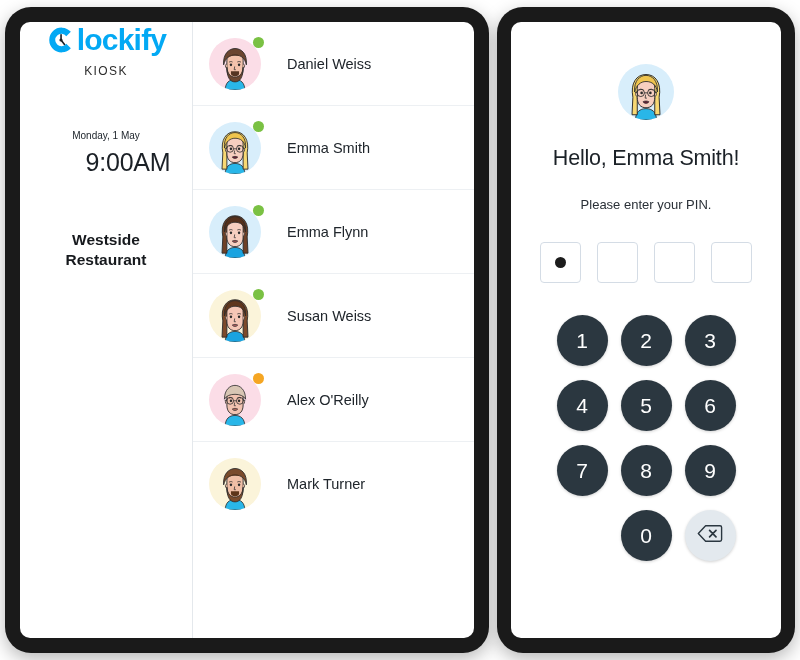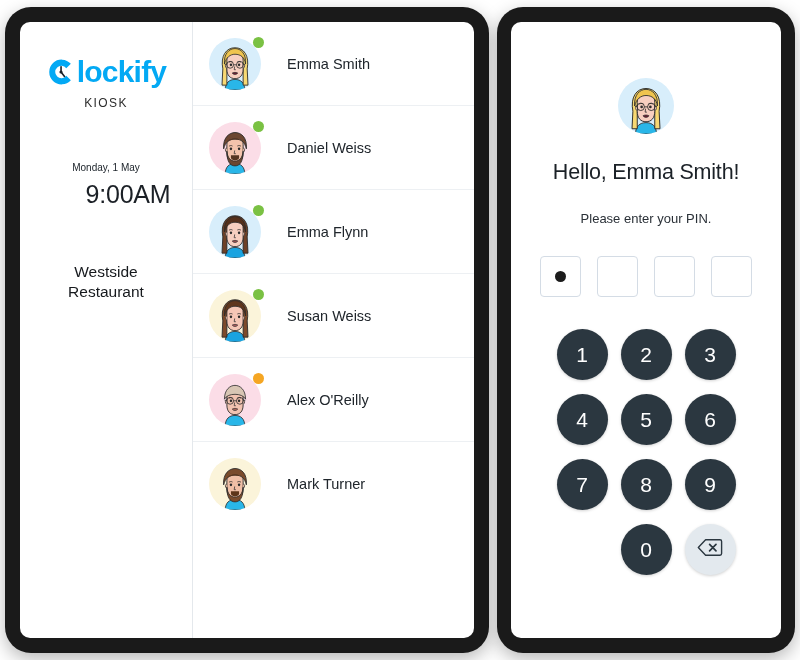--- a/index.html
+++ b/index.html
@@ -30,21 +30,20 @@
     overflow: hidden;
   }
   .device.left  .screen { left: 15px; top: 15px; width: 454px; height: 616px; display: flex; }
   .device.right .screen { left: 14px; top: 15px; width: 270px; height: 616px; }
 
   
   .brand-col {
     width: 173px;
     flex: 0 0 173px;
     border-right: 1px solid #e4e8ec;
-    padding-top: 32px;
     text-align: center;
   }
   .logo-row {
     display: flex; align-items: center; justify-content: center;
     gap: 1px; height: 36px;
   }
   .logo-mark { width: 30px; height: 30px; display: block; }
   .logo-word {
     font-size: 30px; font-weight: 700; color: #03A9F4;
     letter-spacing: -0.8px; line-height: 1;
@@ -55,21 +54,21 @@
   }
   .date-line {
     margin-top: 52px; font-size: 10px; color: #20272e; font-weight: 400;
   }
   .time-line {
     margin-top: 7px; font-size: 25px; color: #1b2026; font-weight: 400;
     letter-spacing: -0.2px;
     margin-left: 44px;
   }
   .location {
-    margin-top: 53px; font-size: 15.5px; font-weight: 400; color: #16191d;
+    margin-top: 53px; font-size: 15.5px; font-weight: 700; color: #16191d;
     line-height: 1.32; padding: 0 16px;
   }
 
   
   .user-list { flex: 1 1 auto; }
   .user-row {
     display: flex; align-items: center;
     height: 84px; padding: 0 0 0 16px;
     border-bottom: 1px solid #edf0f3;
     cursor: pointer;
@@ -83,21 +82,21 @@
   .status-dot {
     position: absolute; top: -1px; right: -3px;
     width: 11px; height: 11px; border-radius: 50%;
   }
   .user-name {
     margin-left: 26px; font-size: 14.5px; color: #20262c; font-weight: 400;
   }
 
   
   .pin-panel {
-    height: 100%; padding-top: 56px;
+    height: 100%; padding-top: 42px;
     display: flex; flex-direction: column; align-items: center;
   }
   .pin-avatar { width: 56px; height: 56px; border-radius: 50%; overflow: hidden; }
   .greeting {
     margin-top: 26px; font-size: 21.5px; color: #1b2127; font-weight: 400;
     letter-spacing: -0.2px;
   }
   .pin-prompt { margin-top: 26px; font-size: 13px; color: #2a3037; }
 
   .pin-boxes { margin-top: 30px; display: flex; gap: 16px; }
@@ -154,20 +153,45 @@
         <div class="date-line">Monday, 1 May</div>
         <div class="time-line">9:00AM</div>
 
         <div class="location">Westside Restaurant</div>
       </div>
 
       <div class="user-list" id="user-list">
           <div class="user-row">
             <div class="avatar-wrap">
               <div class="avatar"><svg viewBox="0 0 64 64" width="100%" height="100%" aria-hidden="true">
+    <rect width="64" height="64" fill="#fbdde7"></rect>
+    <path d="M20 64 C20 55 25 51 32 51 C39 51 44 55 44 64 Z" fill="#29b6e8" stroke="#2b2b2b" stroke-width="1"></path>
+
+    <path d="M22 28 C22 20 26 17 32 17 C38 17 42 20 42 28 L42 38 C42 46 38 50 32 50 C26 50 22 46 22 38 Z" fill="#f3c3ac" stroke="#2b2b2b" stroke-width="1.1"></path>
+    <path d="M22 32 c-2.2 0 -2.6 4 -0.4 5" fill="#f3c3ac" stroke="#2b2b2b" stroke-width="0.9"></path>
+    <path d="M42 32 c2.2 0 2.6 4 0.4 5" fill="#f3c3ac" stroke="#2b2b2b" stroke-width="0.9"></path>
+    <path d="M18 33 C17 19 25 13 32 13 C40 13 47 19 46 33 C44 25 40 21 32 21 C25 21 20 25 18 33 Z" fill="#6b4630" stroke="#2b2b2b" stroke-width="1.1"></path>
+               <path d="M22 24 C26 20 33 19 38 22 C34 21 27 21 22 24 Z" fill="#553522"></path>
+    <ellipse cx="27" cy="33" rx="1.5" ry="1.7" fill="#2b2b2b"></ellipse>
+    <ellipse cx="37" cy="33" rx="1.5" ry="1.7" fill="#2b2b2b"></ellipse>
+    <path d="M24.6 29.8 c1.4 -1 3.2 -1 4.4 -0.2" stroke="#2b2b2b" stroke-width="0.9" fill="none"></path>
+    <path d="M34.8 29.6 c1.4 -0.9 3.2 -0.8 4.6 0.2" stroke="#2b2b2b" stroke-width="0.9" fill="none"></path>
+    <path d="M31.6 35 l-0.6 4 h2" stroke="#2b2b2b" stroke-width="0.9" fill="none"></path>
+    <path d="M28.6 43.2 c1.8 -1.2 5 -1.2 6.8 0 c-1.4 2.4 -5.4 2.4 -6.8 0 Z" fill="#8a4a3c" stroke="#2b2b2b" stroke-width="0.8"></path>
+    <path d="M22 36 C22 49 26 54 32 54 C38 54 42 49 42 36 C41 45 37 48 32 48 C27 48 23 45 22 36 Z" fill="#6b4630" stroke="#2b2b2b" stroke-width="1"></path>
+       <path d="M27 41 h10 v3 c0 2 -2 3 -5 3 c-3 0 -5 -1 -5 -3 Z" fill="#553522"></path>
+
+  </svg></div>
+              <span class="status-dot" style="background: rgb(122, 193, 67);"></span>
+            </div>
+            <span class="user-name">Daniel Weiss</span>
+          </div>
+          <div class="user-row">
+            <div class="avatar-wrap">
+              <div class="avatar"><svg viewBox="0 0 64 64" width="100%" height="100%" aria-hidden="true">
     <rect width="64" height="64" fill="#d8eefb"></rect>
     <path d="M20 64 C20 55 25 51 32 51 C39 51 44 55 44 64 Z" fill="#29b6e8" stroke="#2b2b2b" stroke-width="1"></path>
     <path d="M17 38 C14 22 21 12 32 12 C43 12 50 22 47 38 L48 58 L42 58 L42 33 L22 33 L22 58 L16 58 Z" fill="#f7d873" stroke="#2b2b2b" stroke-width="1.1"></path>
     <path d="M22 28 C22 20 26 17 32 17 C38 17 42 20 42 28 L42 38 C42 46 38 50 32 50 C26 50 22 46 22 38 Z" fill="#f7cfc0" stroke="#2b2b2b" stroke-width="1.1"></path>
     <path d="M22 32 c-2.2 0 -2.6 4 -0.4 5" fill="#f7cfc0" stroke="#2b2b2b" stroke-width="0.9"></path>
     <path d="M42 32 c2.2 0 2.6 4 0.4 5" fill="#f7cfc0" stroke="#2b2b2b" stroke-width="0.9"></path>
     <path d="M19 32 C18 19 25 13 32 13 C39 13 46 19 45 32 C44 24 39 20 32 20 C26 20 21 24 19 32 Z" fill="#efc44e" stroke="#2b2b2b" stroke-width="1"></path>
     <ellipse cx="27" cy="33" rx="1.5" ry="1.7" fill="#2b2b2b"></ellipse>
     <ellipse cx="37" cy="33" rx="1.5" ry="1.7" fill="#2b2b2b"></ellipse>
     <path d="M24.6 29.8 c1.4 -1 3.2 -1 4.4 -0.2" stroke="#2b2b2b" stroke-width="0.9" fill="none"></path>
@@ -179,45 +203,20 @@
                     <circle cx="26" cy="33" r="4.2"></circle>
                     <circle cx="38" cy="33" r="4.2"></circle>
                     <path d="M30.2 33 h3.6"></path>
                     <path d="M21.8 32 l-2.4 0.6"></path>
                     <path d="M42.2 32 l2.4 0.6"></path>
                   </g>
   </svg></div>
               <span class="status-dot" style="background: rgb(122, 193, 67);"></span>
             </div>
             <span class="user-name">Emma Smith</span>
-          </div>
-          <div class="user-row">
-            <div class="avatar-wrap">
-              <div class="avatar"><svg viewBox="0 0 64 64" width="100%" height="100%" aria-hidden="true">
-    <rect width="64" height="64" fill="#fbdde7"></rect>
-    <path d="M20 64 C20 55 25 51 32 51 C39 51 44 55 44 64 Z" fill="#29b6e8" stroke="#2b2b2b" stroke-width="1"></path>
-
-    <path d="M22 28 C22 20 26 17 32 17 C38 17 42 20 42 28 L42 38 C42 46 38 50 32 50 C26 50 22 46 22 38 Z" fill="#f3c3ac" stroke="#2b2b2b" stroke-width="1.1"></path>
-    <path d="M22 32 c-2.2 0 -2.6 4 -0.4 5" fill="#f3c3ac" stroke="#2b2b2b" stroke-width="0.9"></path>
-    <path d="M42 32 c2.2 0 2.6 4 0.4 5" fill="#f3c3ac" stroke="#2b2b2b" stroke-width="0.9"></path>
-    <path d="M18 33 C17 19 25 13 32 13 C40 13 47 19 46 33 C44 25 40 21 32 21 C25 21 20 25 18 33 Z" fill="#6b4630" stroke="#2b2b2b" stroke-width="1.1"></path>
-               <path d="M22 24 C26 20 33 19 38 22 C34 21 27 21 22 24 Z" fill="#553522"></path>
-    <ellipse cx="27" cy="33" rx="1.5" ry="1.7" fill="#2b2b2b"></ellipse>
-    <ellipse cx="37" cy="33" rx="1.5" ry="1.7" fill="#2b2b2b"></ellipse>
-    <path d="M24.6 29.8 c1.4 -1 3.2 -1 4.4 -0.2" stroke="#2b2b2b" stroke-width="0.9" fill="none"></path>
-    <path d="M34.8 29.6 c1.4 -0.9 3.2 -0.8 4.6 0.2" stroke="#2b2b2b" stroke-width="0.9" fill="none"></path>
-    <path d="M31.6 35 l-0.6 4 h2" stroke="#2b2b2b" stroke-width="0.9" fill="none"></path>
-    <path d="M28.6 43.2 c1.8 -1.2 5 -1.2 6.8 0 c-1.4 2.4 -5.4 2.4 -6.8 0 Z" fill="#8a4a3c" stroke="#2b2b2b" stroke-width="0.8"></path>
-    <path d="M22 36 C22 49 26 54 32 54 C38 54 42 49 42 36 C41 45 37 48 32 48 C27 48 23 45 22 36 Z" fill="#6b4630" stroke="#2b2b2b" stroke-width="1"></path>
-       <path d="M27 41 h10 v3 c0 2 -2 3 -5 3 c-3 0 -5 -1 -5 -3 Z" fill="#553522"></path>
-
-  </svg></div>
-              <span class="status-dot" style="background: rgb(122, 193, 67);"></span>
-            </div>
-            <span class="user-name">Daniel Weiss</span>
           </div>
           <div class="user-row">
             <div class="avatar-wrap">
               <div class="avatar"><svg viewBox="0 0 64 64" width="100%" height="100%" aria-hidden="true">
     <rect width="64" height="64" fill="#d8eefb"></rect>
     <path d="M20 64 C20 55 25 51 32 51 C39 51 44 55 44 64 Z" fill="#1aa3e0" stroke="#2b2b2b" stroke-width="1"></path>
     <path d="M17 38 C14 22 21 12 32 12 C43 12 50 22 47 38 L48 58 L42 58 L42 33 L22 33 L22 58 L16 58 Z" fill="#6e4127" stroke="#2b2b2b" stroke-width="1.1"></path>
     <path d="M22 28 C22 20 26 17 32 17 C38 17 42 20 42 28 L42 38 C42 46 38 50 32 50 C26 50 22 46 22 38 Z" fill="#f7cfc0" stroke="#2b2b2b" stroke-width="1.1"></path>
     <path d="M22 32 c-2.2 0 -2.6 4 -0.4 5" fill="#f7cfc0" stroke="#2b2b2b" stroke-width="0.9"></path>
     <path d="M42 32 c2.2 0 2.6 4 0.4 5" fill="#f7cfc0" stroke="#2b2b2b" stroke-width="0.9"></path>

